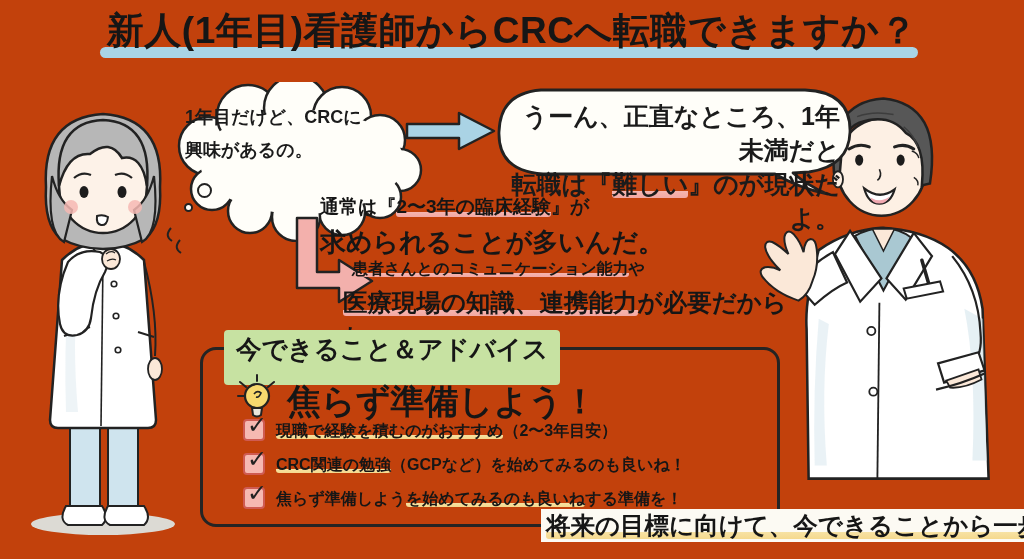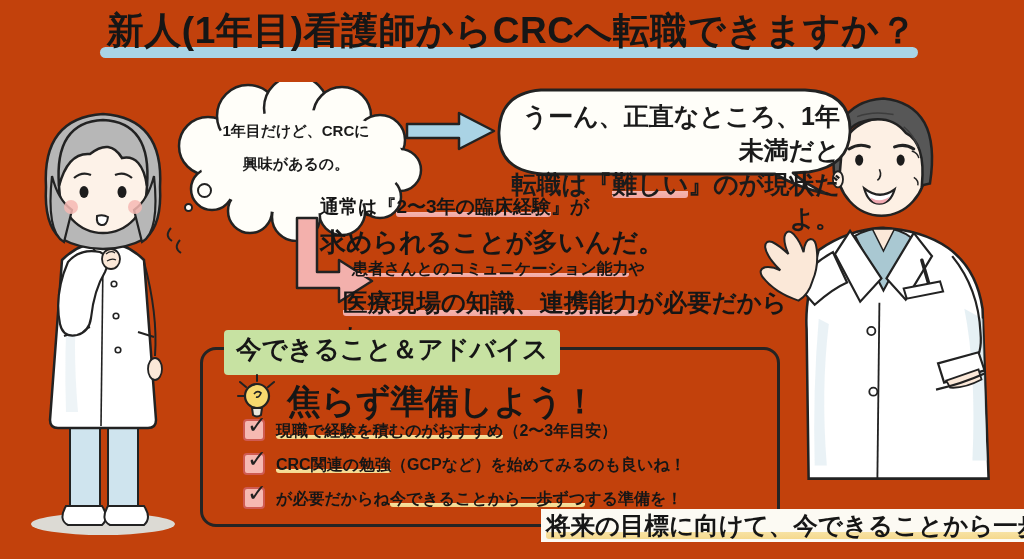--- a/index.html
+++ b/index.html
@@ -6,40 +6,40 @@
   html,body { width:1024px; height:559px; }
   body { font-family:"Liberation Sans","DejaVu Sans",sans-serif; }
   .stage { position:relative; width:1024px; height:559px; background:#c2410c; overflow:hidden; }
   .abs { position:absolute; }
 
   
   .title { top:6px; left:0; width:1024px; text-align:center; font-size:37px; font-weight:900; color:#161616; letter-spacing:0.5px; z-index:3; }
   .title-underline { top:47px; left:100px; width:818px; height:11px; background:#a9d4e6; border-radius:6px; z-index:2; }
 
   
-  .cloud-text { top:101px; left:185px; width:222px; text-align:center; font-size:15px; font-weight:800; color:#1b1b1b; line-height:33px; z-index:5;margin-top:13px; }
+  .cloud-text { top:101px; left:185px; width:222px; text-align:left; font-size:18px; font-weight:800; color:#1b1b1b; line-height:33px; z-index:5; }
   .speech-text { top:99px; left:508px; width:332px; text-align:right; font-size:25px; font-weight:800; color:#1b1b1b; line-height:34px; z-index:5; }
 
   .trail-circle { border:2.5px solid #222; background:#fffef9; border-radius:50%; z-index:4; }
 
   
   .experience-note { top:189px; left:320px; width:400px; color:#161616; z-index:5; }
   .experience-line1 { font-size:19px; font-weight:900; line-height:36px; }
   .experience-line2 { font-size:26px; font-weight:800; line-height:34px; }
   .reason-note { top:252px; left:352px; width:440px; color:#161616; z-index:5; }
   .reason-line1 { font-size:16px; font-weight:700; line-height:34px; }
   .reason-line2 { font-size:24.5px; font-weight:800; line-height:34px; margin-left:-9px; }
 
   
   .hl-pink   { background:linear-gradient(to top, #f3a9a4 0%, #f5b5b0 24%, transparent 24%); border-radius:3px; }
   .hl-yellow { background:linear-gradient(to top, #f5d98e 0%, #f7e2a4 26%, transparent 26%); border-radius:3px; }
 
   
   .advice-box { top:347px; left:200px; width:580px; height:180px; border:3px solid #242424; border-radius:16px; z-index:4; }
-  .advice-header { top:330px; left:224px; background:#c7e2a2; padding:2px 12px 8px; font-size:25.5px; font-weight:900; color:#161616; border-radius:4px; z-index:5; }
+  .advice-header { top:330px; left:224px; background:#c7e2a2; padding:2px 12px 18px; font-size:25.5px; font-weight:900; color:#161616; border-radius:4px; z-index:5; }
   .advice-lead { top:379px; left:287px; font-size:34px; font-weight:900; color:#161616; z-index:5; }
   .check-row { position:absolute; left:243px; display:flex; align-items:flex-start; z-index:5; }
   .row1 { top:416px; } .row2 { top:450px; } .row3 { top:484px; }
   .checkbox { position:relative; width:22px; height:22px; border:2.5px solid #cf5b52; background:#f6b9b2; border-radius:4px; margin-top:3px; flex:0 0 auto; }
   .checkbox .tick { position:absolute; left:2px; top:-8px; font-size:24px; font-weight:900; color:#222; line-height:24px; }
   .row-text { font-size:16px; font-weight:800; color:#161616; margin-left:11px; line-height:30px; white-space:nowrap; }
 
   
   .footer-note { top:509px; left:541px; font-size:24.5px; font-weight:900; color:#161616; background:#fcfaf3; padding:0 5px; z-index:6; white-space:nowrap; }
 
@@ -175,21 +175,21 @@
   <div class="check-row row2">
     <span class="checkbox">
         <span class="tick">✓</span>
       </span>
     <span class="row-text"><span></span><span class="hl-yellow">CRC関連の勉強</span><span>（GCPなど）を始めてみるのも良いね！</span></span>
   </div>
   <div class="check-row row3">
     <span class="checkbox">
         <span class="tick">✓</span>
       </span>
-    <span class="row-text"><span>が必要だからね</span><span class="hl-yellow">今できることから一歩ずつ</span><span>する準備を！</span></span>
+    <span class="row-text"><span>焦らず準備しよう</span><span class="hl-yellow">を始めてみるのも良いね</span><span>する準備を！</span></span>
   </div>
 
   <div class="abs footer-note"><span class="hl-yellow">将来の目標に向けて、今できることから一歩ずつ！</span></div>
 
   <div class="abs" style="left:752px; top:86px; width:272px; height:400px; z-index:3;">
     <svg viewBox="0 0 269 395" width="272" height="400">
 
       <path d="M66,162 Q95,142 128,140 Q168,142 194,160 Q222,180 228,220 L234,388 L56,388 L54,240 Q52,210 66,162 Z" fill="#ffffff" stroke="#222" stroke-width="2.5"></path>
       <path d="M210,220 Q222,280 218,370 L232,370 L228,230 Z" fill="#dce9f0" opacity="0.7"></path>
       <path d="M66,230 Q60,300 62,375 L74,375 Q68,300 76,235 Z" fill="#dce9f0" opacity="0.6"></path>

